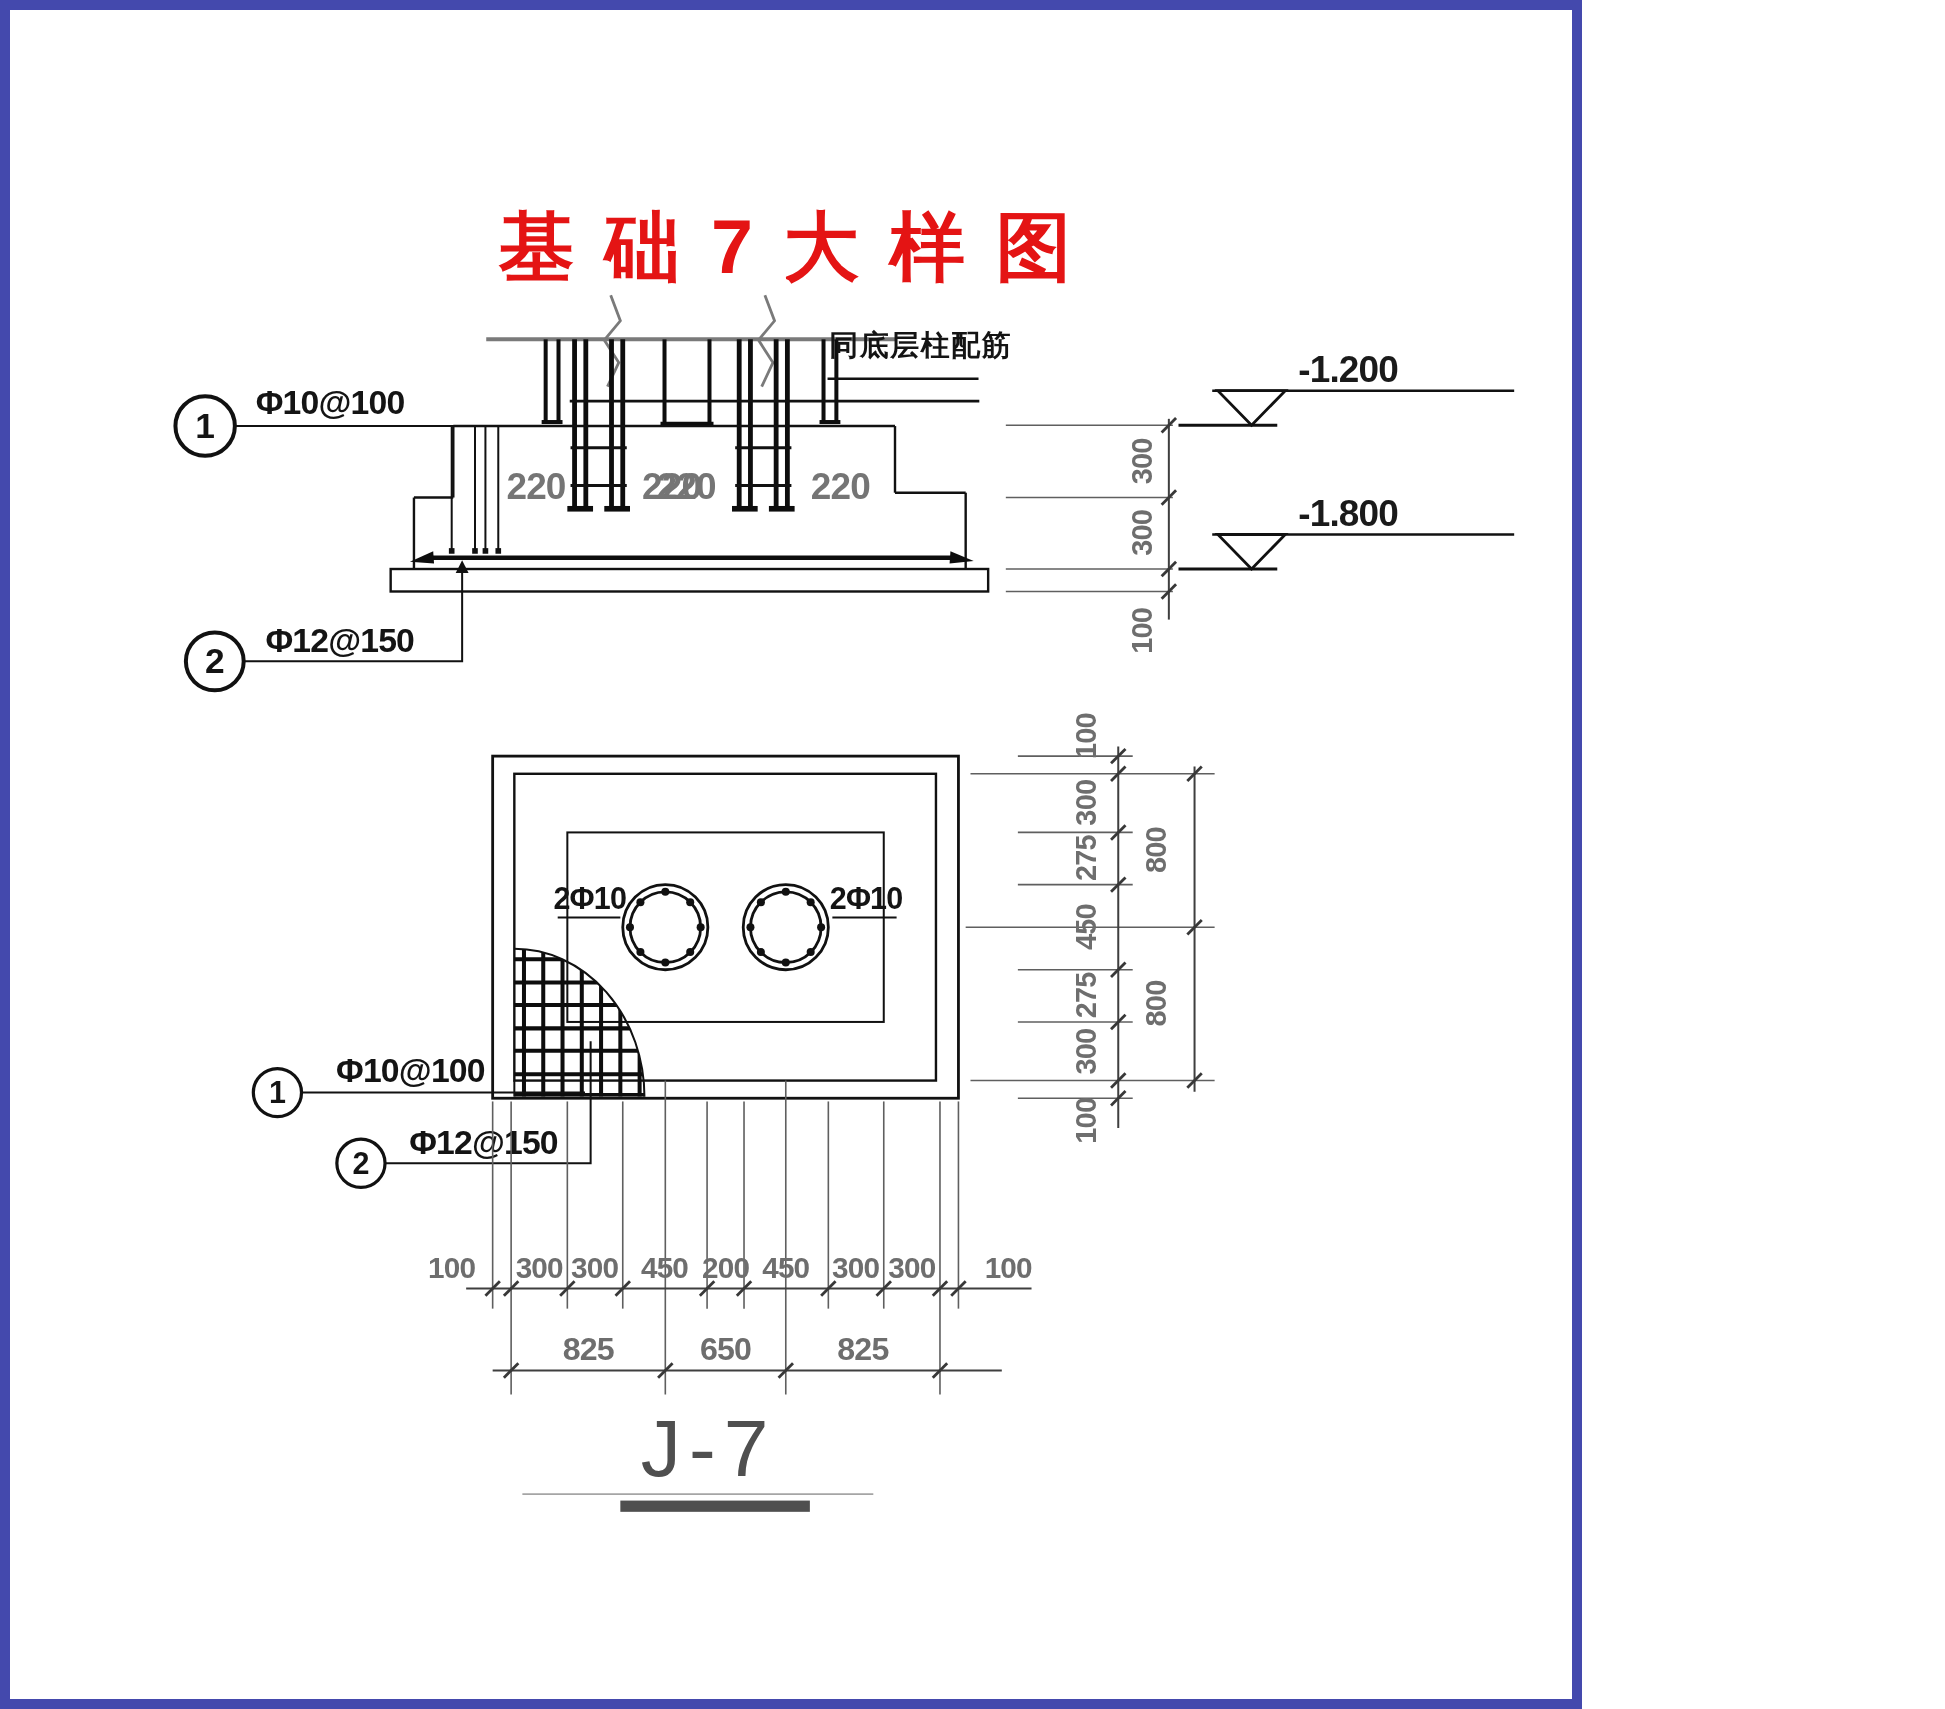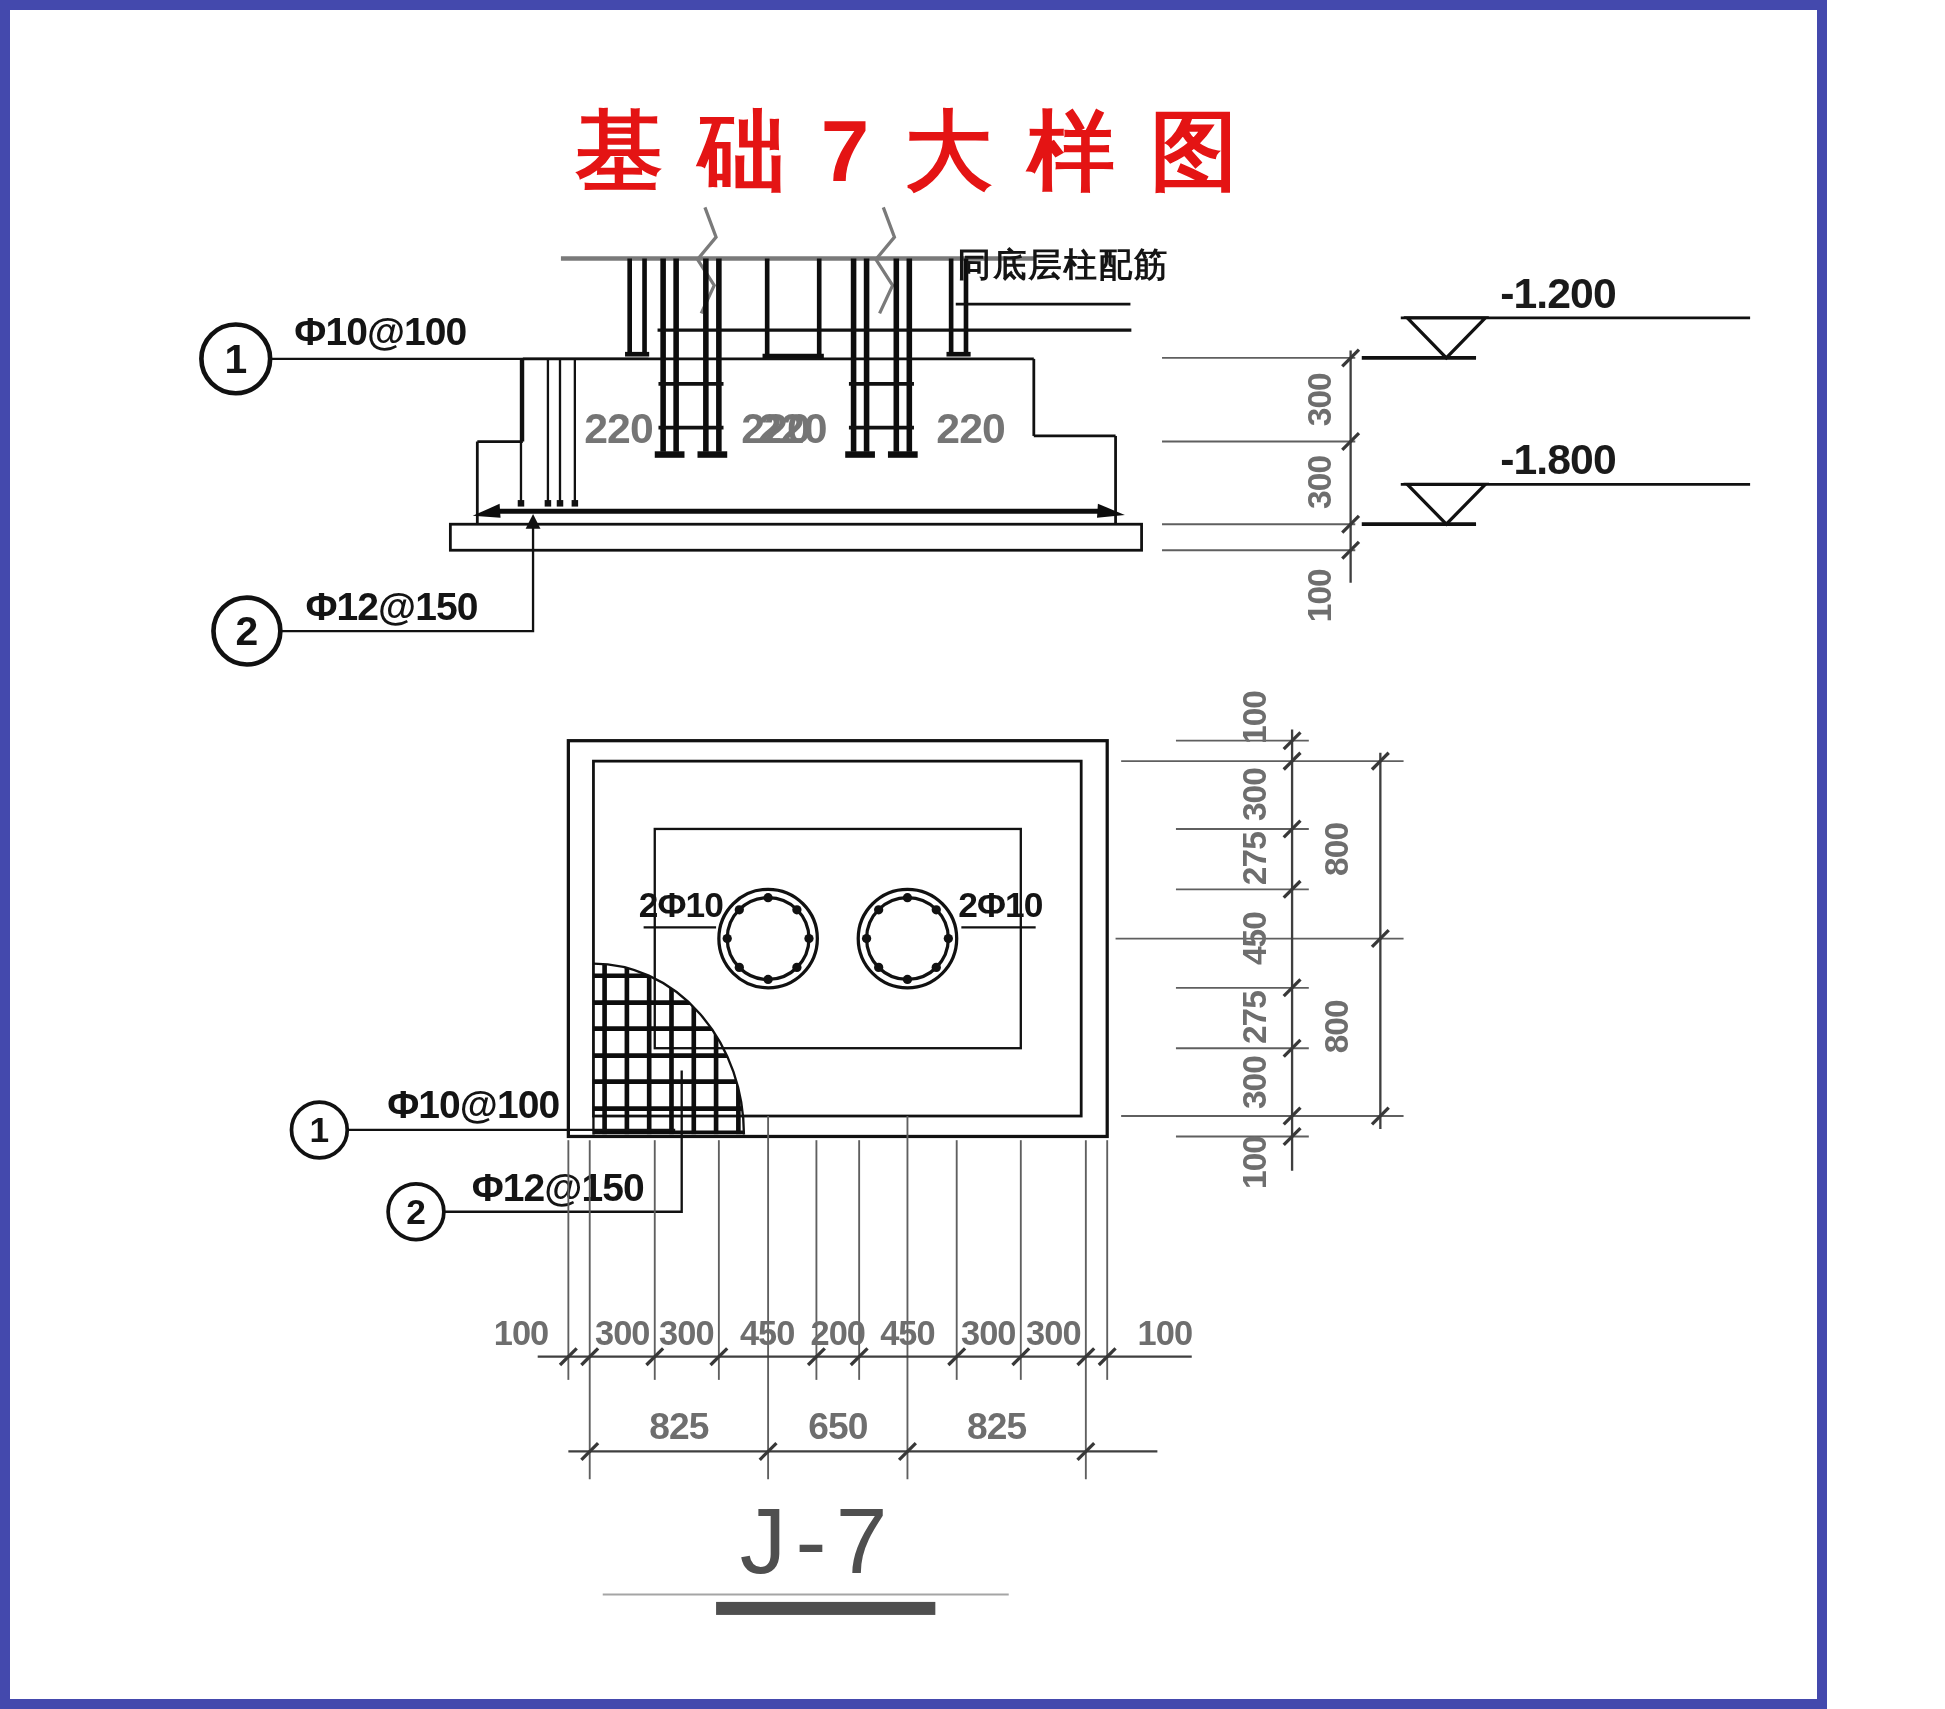--- a/index.html
+++ b/index.html
@@ -1,18 +1,18 @@
 <!DOCTYPE html>
 <html><head>
 <meta charset="utf-8">
 <style>
   html,body{margin:0;padding:0;background:#fff;}
   .page{
     position:relative;
-    width:1827px;height:1709px;
+    width:1582px;height:1709px;
     box-sizing:border-box;
     border:10px solid #4449ad;
     background:#ffffff;
     font-family:"Liberation Sans", sans-serif;
     overflow:hidden;
   }
   svg{display:block;width:100%;height:100%;}
   text{font-family:"Liberation Sans", sans-serif;}
   .t-title{font-size:94px;font-weight:700;letter-spacing:6px;}
   .t-note{font-size:36px;font-weight:700;fill:#141414;letter-spacing:2px;}

